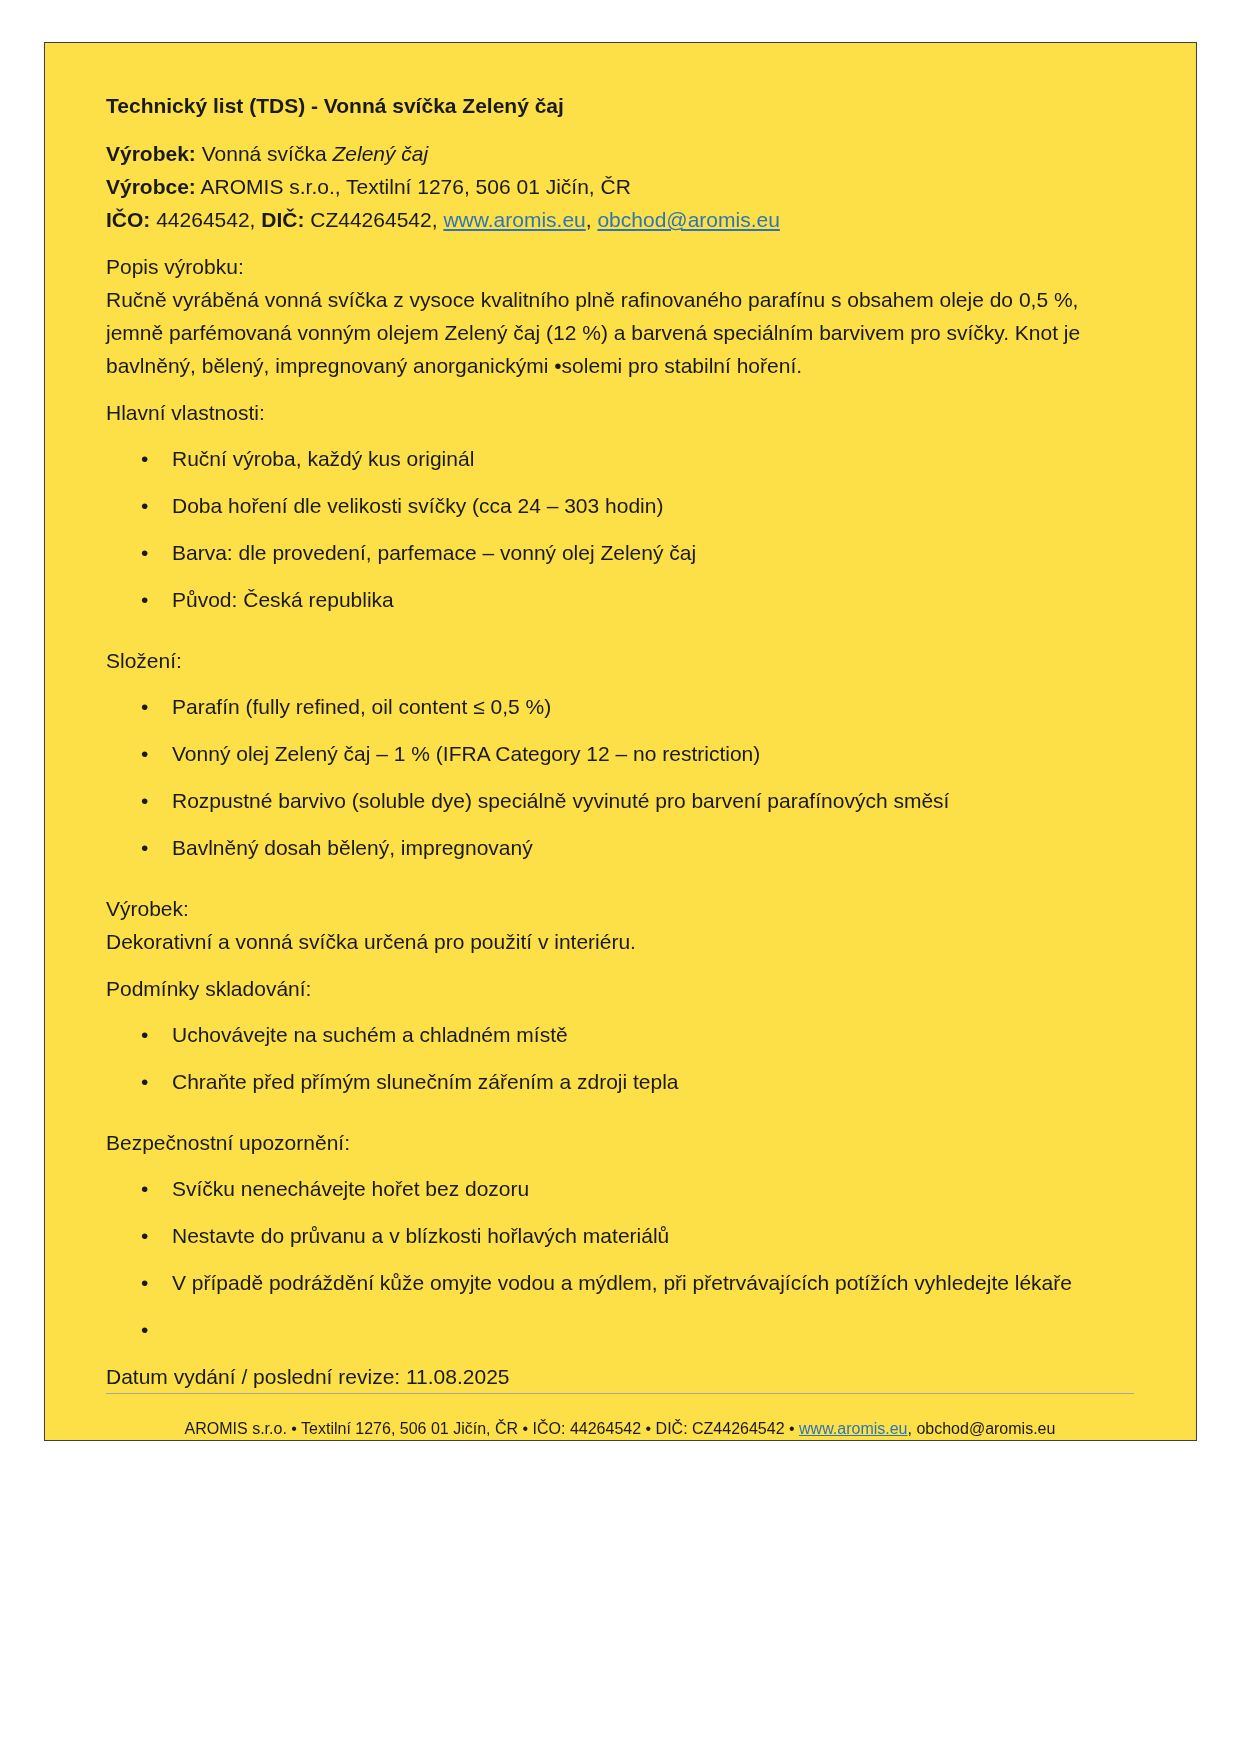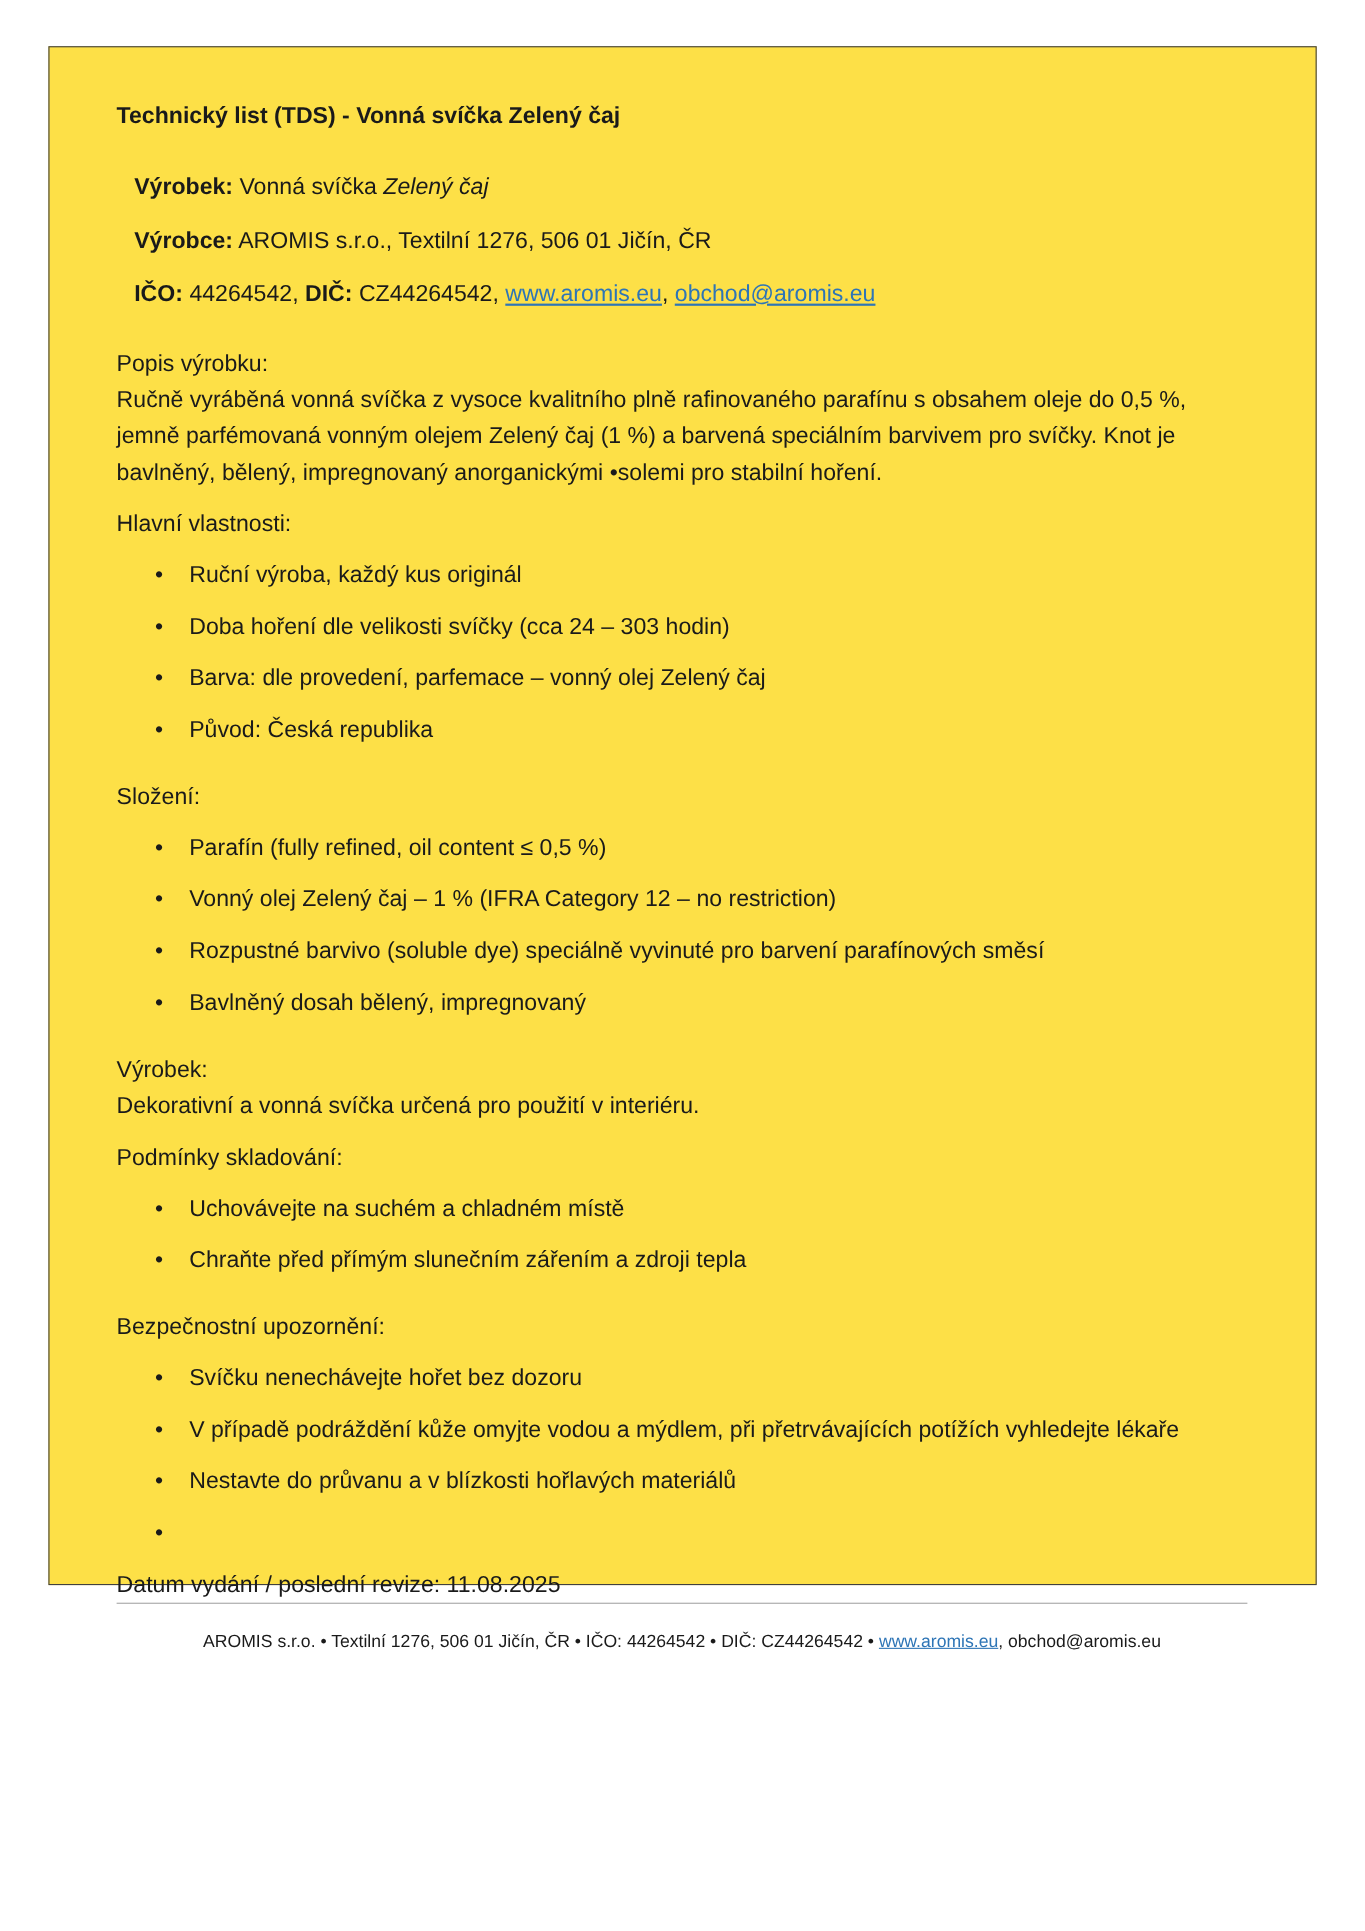--- a/index.html
+++ b/index.html
@@ -16,21 +16,21 @@
     border: 1.4px solid #404040;
     padding: 46px 62px 26px 61px;
     display: flex; flex-direction: column;
     background: #fde047;
   }
   .title {
     font-weight: bold; font-size: 21px; line-height: 33px;
     margin: 0 0 15px 0;
   }
   p { margin: 0; font-size: 21px; line-height: 33px; }
-  .meta p { margin: 16px; }
+  .meta p { margin: 0; }
   .heading { font-weight: normal; font-size: 21px; line-height: 33px; margin-top: 14px; }
   ul { list-style: none; margin: 13px 0 0 0; padding: 0 0 0 66px; }
   li {
     font-size: 21px; line-height: 33px; margin-bottom: 14px;
     position: relative; min-height: 33px;
   }
   li::before {
     content: "\2022";
     position: absolute; left: -31px; top: 0;
     font-size: 21px; color: #1a1a1a;
@@ -50,21 +50,21 @@
 
   <p class="title">Technický list (TDS) -  Vonná svíčka Zelený čaj</p>
 
   <div class="meta">
     <p><strong>Výrobek:</strong><span> Vonná svíčka </span><em>Zelený čaj</em></p>
     <p><strong>Výrobce:</strong><span> AROMIS s.r.o., Textilní 1276, 506 01 Jičín, ČR</span></p>
     <p><strong>IČO:</strong><span> 44264542, </span><strong>DIČ:</strong><span> CZ44264542, </span><a class="link" href="#">www.aromis.eu</a><span>, </span><a class="link" href="#">obchod@aromis.eu</a></p>
   </div>
 
   <p class="heading">Popis výrobku:</p>
-  <p>Ručně vyráběná vonná svíčka z vysoce kvalitního plně rafinovaného parafínu s obsahem oleje do 0,5 %, jemně parfémovaná vonným olejem Zelený čaj (1 %) a barvená speciálním barvivem pro svíčky. Knot je bavlněný, bělený, impregnovaný anorganickými •solemi pro stabilní hoření.</p>
+  <p>Ručně vyráběná vonná svíčka z vysoce kvalitního plně rafinovaného parafínu s obsahem oleje do 0,5 %, jemně parfémovaná vonným olejem Zelený čaj (12 %) a barvená speciálním barvivem pro svíčky. Knot je bavlněný, bělený, impregnovaný anorganickými •solemi pro stabilní hoření.</p>
 
   <p class="heading">Hlavní vlastnosti:</p>
   <ul>
     <li>Ruční výroba, každý kus originál</li>
     <li>Doba hoření dle velikosti svíčky (cca 24 – 303 hodin)</li>
     <li>Barva: dle provedení, parfemace – vonný olej Zelený čaj</li>
     <li>Původ: Česká republika</li>
   </ul>
 
   <p class="heading">Složení:</p>
@@ -80,22 +80,22 @@
 
   <p class="heading">Podmínky skladování:</p>
   <ul>
     <li>Uchovávejte na suchém a chladném místě</li>
     <li>Chraňte před přímým slunečním zářením a zdroji tepla</li>
   </ul>
 
   <p class="heading">Bezpečnostní upozornění:</p>
   <ul>
     <li>Svíčku nenechávejte hořet bez dozoru</li>
+    <li>Nestavte do průvanu a v blízkosti hořlavých materiálů</li>
     <li>V případě podráždění kůže omyjte vodou a mýdlem, při přetrvávajících potížích vyhledejte lékaře</li>
-    <li>Nestavte do průvanu a v blízkosti hořlavých materiálů</li>
     <li></li>
   </ul>
 
   <p class="datum">Datum vydání / poslední revize: 11.08.2025</p>
 
   <div class="footer-block">
     <div class="footer-divider"></div>
     <p class="footer-text"><span>AROMIS s.r.o. • Textilní 1276, 506 01 Jičín, ČR • IČO: 44264542 • DIČ: CZ44264542 • </span><a class="link" href="#">www.aromis.eu</a><span>, obchod@aromis.eu</span></p>
   </div>
 

